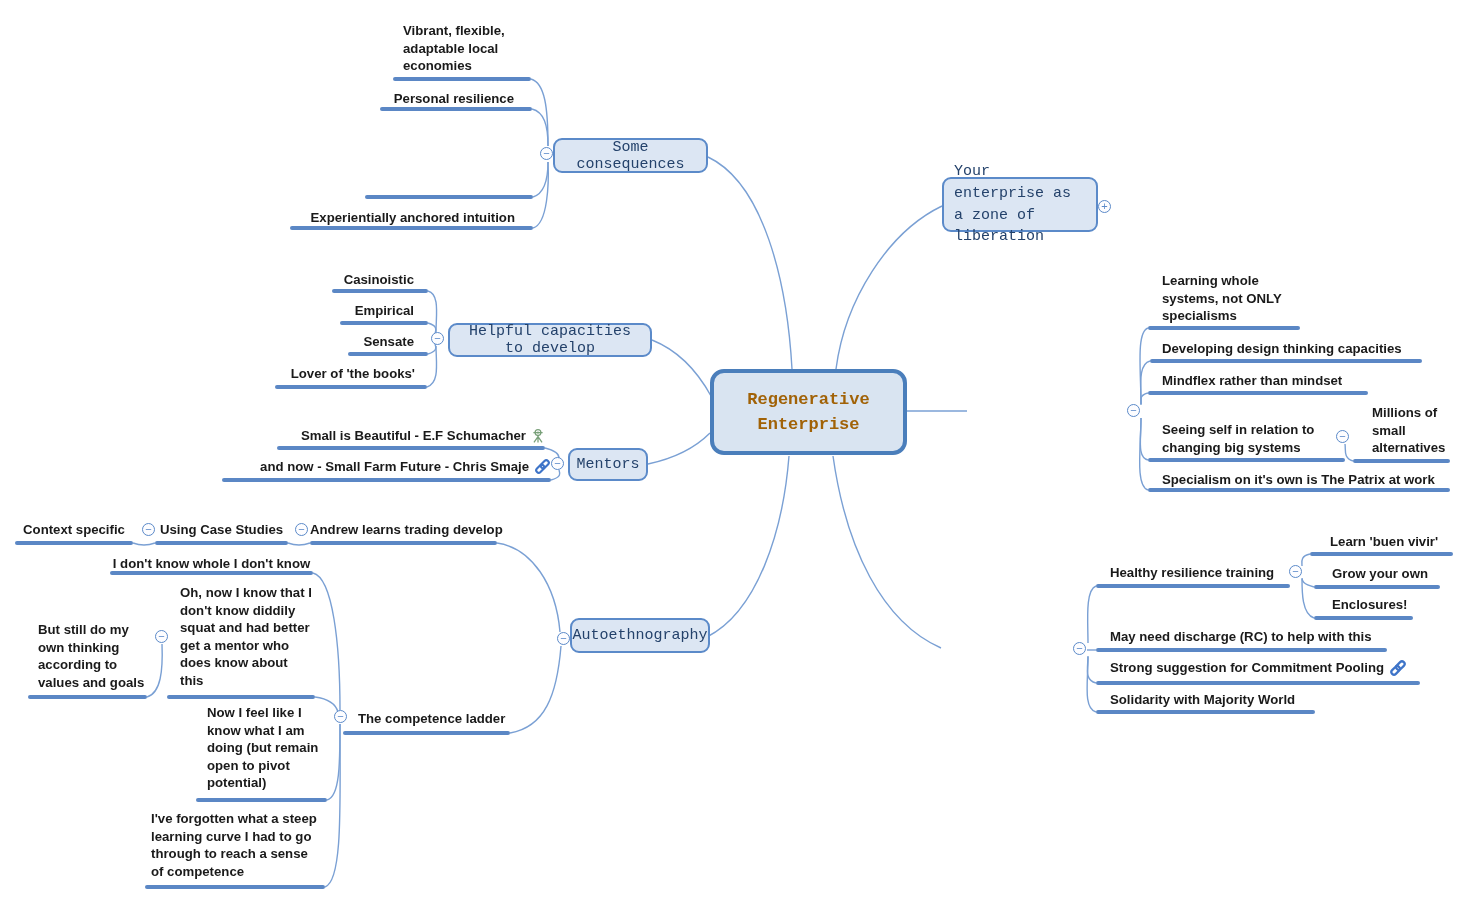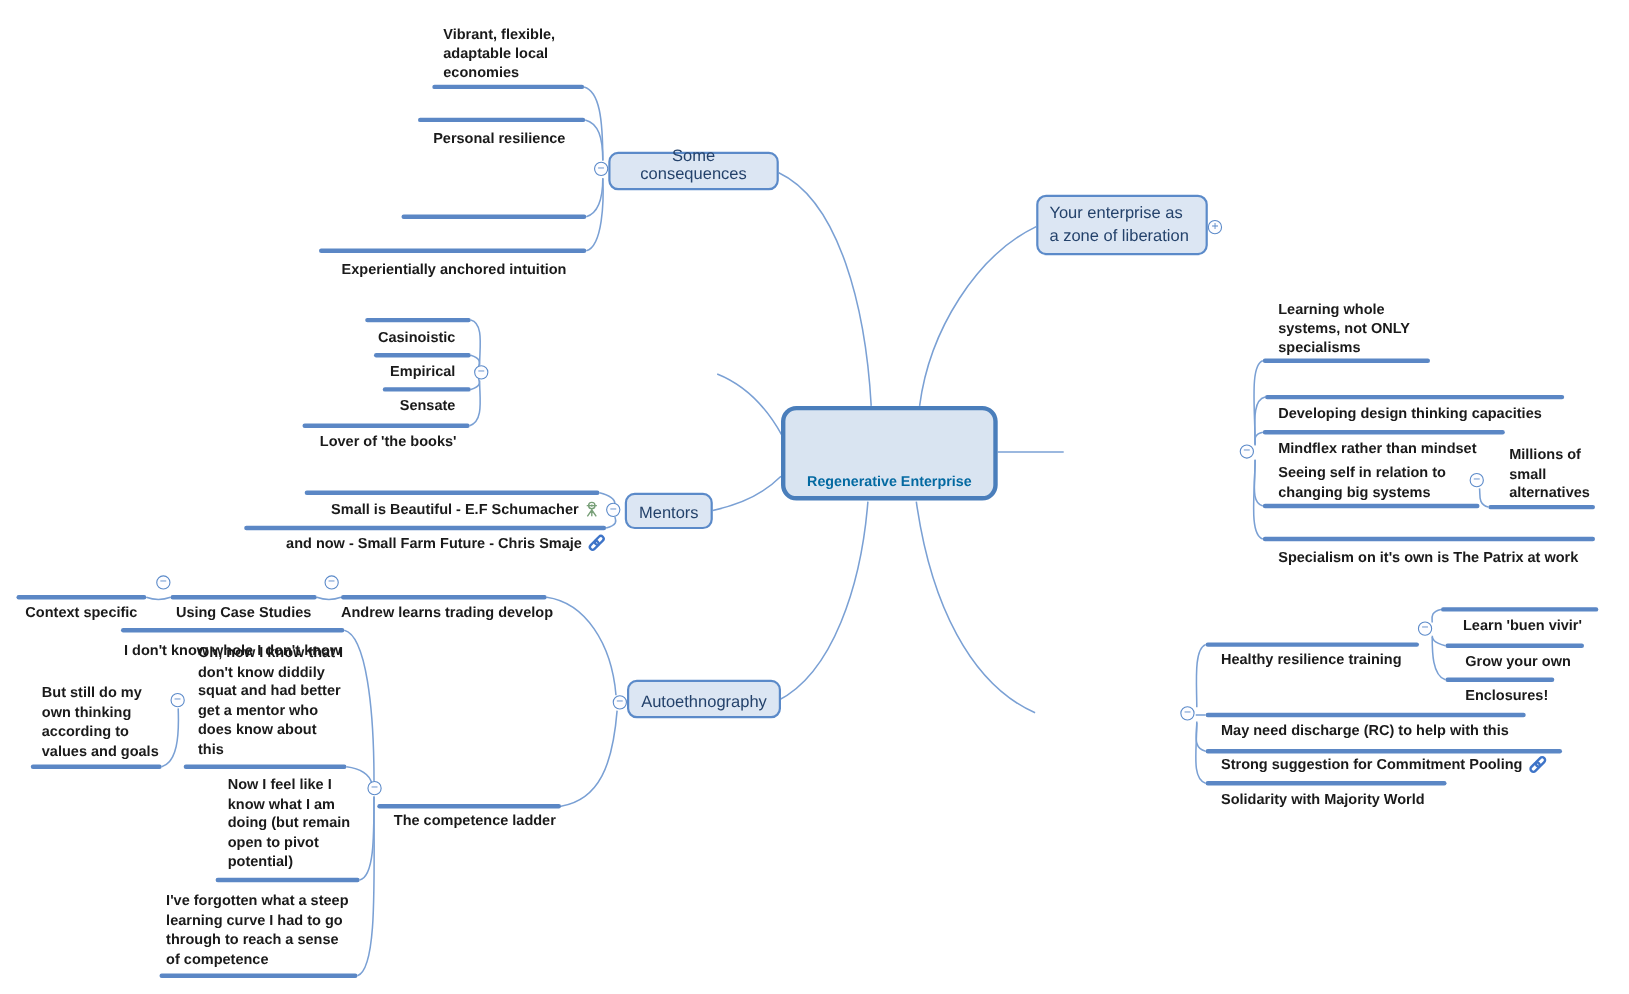--- a/index.html
+++ b/index.html
@@ -4,28 +4,28 @@
 <style>
   html,body{margin:0;padding:0;background:#fff;}
   #canvas{position:relative;width:1481px;height:904px;background:#ffffff;overflow:hidden;
           font-family:"Liberation Sans","DejaVu Sans",sans-serif;}
   svg.wires{position:absolute;left:0;top:0;z-index:1;}
   .bar{position:absolute;height:4px;background:#5b87c5;border-radius:2px;z-index:2;}
   .leaf{position:absolute;z-index:3;font-size:13.2px;font-weight:700;color:#1a1a1a;line-height:1.33;}
   .leaf.al-l{text-align:left;}
   .leaf.al-r{text-align:right;}
   .leaf.al-c{text-align:center;}
-  .leaf.nw{white-space:nowrap;margin-top:27px;}
+  .leaf.nw{white-space:nowrap;}
   .leaf .with-icon{display:inline-flex;align-items:center;gap:5px;}
   .node{position:absolute;z-index:3;background:#dce6f3;border:2px solid #5b8ac9;border-radius:9px;
-        color:#24426b;font-size:15px;display:flex;align-items:flex-end;justify-content:center;
-        padding:4px 10px;box-sizing:border-box;text-align:center;}
+        color:#24426b;font-size:15px;display:flex;align-items:center;justify-content:center;
+        padding:4px 10px;box-sizing:border-box;text-align:center;font-family:Liberation Mono, monospace;}
   .node.ml{justify-content:flex-start;text-align:left;line-height:1.45;}
   .node.center{background:#d9e4f1;border:4.5px solid #4a7ebb;border-radius:14px;
-               color:#0369a1;font-size:13px;font-weight:700;line-height:1.5;text-align:center;justify-content:center;}
+               color:#a16207;font-size:17px;font-weight:700;line-height:1.5;text-align:center;justify-content:center;}
   .ctl{position:absolute;z-index:4;width:13px;height:13px;border:1.4px solid #5b8ac9;border-radius:50%;
        background:#fdfdff;color:#5b8ac9;font-size:11px;line-height:11px;display:flex;align-items:center;
        justify-content:center;box-sizing:border-box;cursor:pointer;}
   .icon{display:inline-flex;}
 </style>
 </head>
 <body>
 
 <div id="canvas">
 
@@ -118,20 +118,23 @@
   <div class="bar" style="left:1096px;top:681px;width:324px"></div>
   <div class="bar" style="left:1096px;top:710px;width:219px"></div>
 
   <div class="node center" style="left:710px;top:369px;width:197px;height:86px">
     <span>Regenerative Enterprise</span>
   </div>
 
   <div class="node" style="left:553px;top:138px;width:155px;height:35px">
     <span>Some consequences</span>
   </div>
+  <div class="node" style="left:448px;top:323px;width:204px;height:34px">
+    <span>Helpful capacities to develop</span>
+  </div>
   <div class="node" style="left:568px;top:448px;width:80px;height:33px">
     <span>Mentors</span>
   </div>
   <div class="node" style="left:570px;top:618px;width:140px;height:35px">
     <span>Autoethnography</span>
   </div>
   <div class="node ml" style="left:942px;top:177px;width:156px;height:55px">
     <span>Your enterprise as a zone of liberation</span>
   </div>
 

